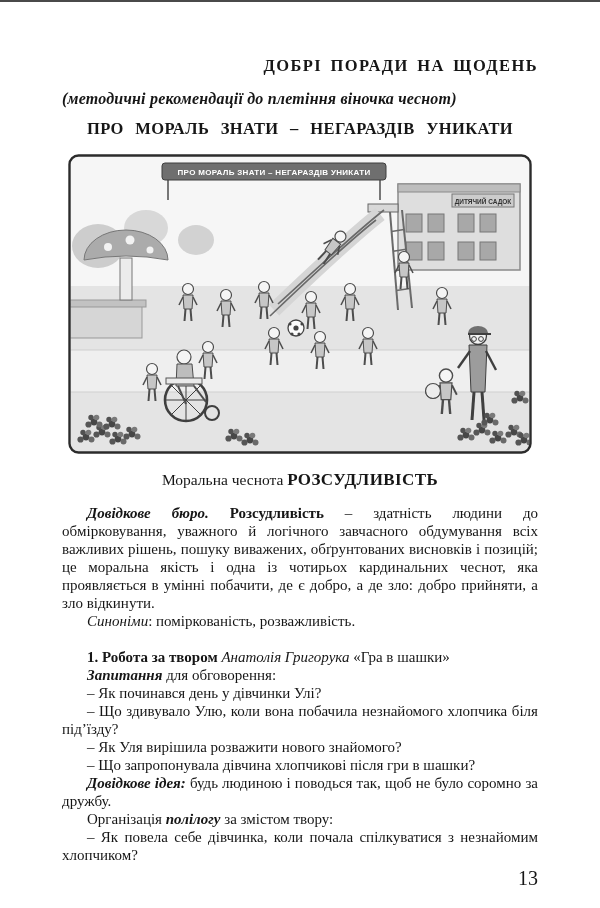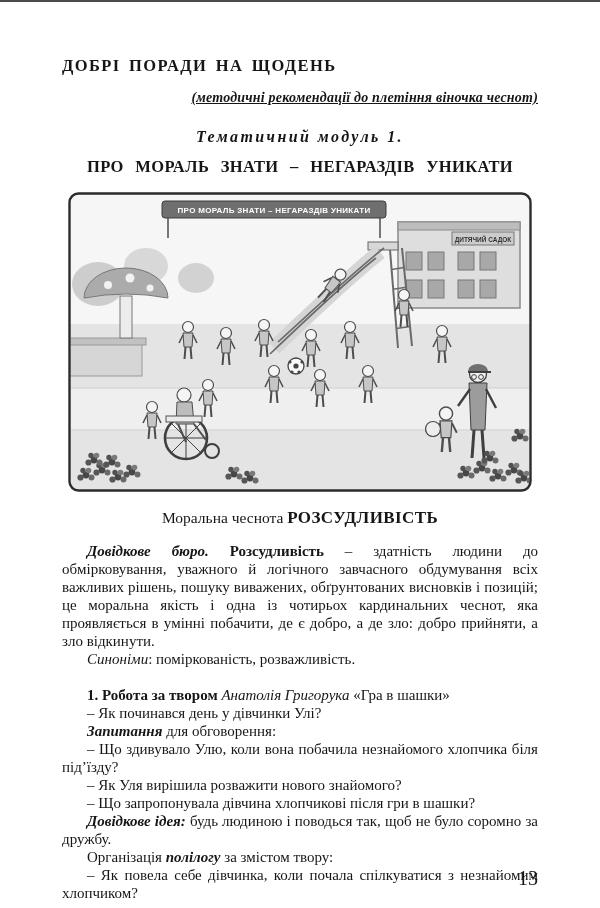--- a/index.html
+++ b/index.html
@@ -8,27 +8,27 @@
     width: 600px; height: 908px;
     background: #ffffff;
     position: relative;
     font-family: "Liberation Serif", serif;
     color: #161616;
     padding: 30px 62px 0 62px;
     border-top: 2px solid #4a4a4a;
     overflow: hidden;
   }
   .doc-title {
-    text-align: left; font-weight: bold;
+    text-align: right; font-weight: bold;
     font-size: 16.5px; letter-spacing: 1.4px; word-spacing: 3px;
     margin-top: 24px;
   }
   .doc-subtitle {
-    text-align: right; font-weight: bold; font-style: italic;
-    font-size: 14px; margin-top: 14px; letter-spacing: 0.2px; text-decoration: underline;
+    text-align: left; font-weight: bold; font-style: italic;
+    font-size: 16px; margin-top: 14px; letter-spacing: 0.2px;
   }
   .module-label {
     text-align: center; font-weight: bold; font-style: italic;
     font-size: 16px; letter-spacing: 2.4px; margin-top: 22px;
   }
   .module-title {
     text-align: center; font-weight: bold;
     font-size: 16.5px; letter-spacing: 0.4px; word-spacing: 7px;
     margin-top: 11px;
   }
@@ -47,21 +47,20 @@
   }
   b.bi { font-style: italic; }
 </style>
 </head>
 <body>
 
 <div class="page">
 
   <div class="doc-title">ДОБРІ ПОРАДИ НА ЩОДЕНЬ</div>
   <div class="doc-subtitle">(методичні рекомендації до плетіння віночка чеснот)</div>
-  <div class="module-label">Тематичний модуль 1.</div>
   <div class="module-title">ПРО МОРАЛЬ ЗНАТИ – НЕГАРАЗДІВ УНИКАТИ</div>
 
   <div class="figure">
     <svg viewBox="0 0 464 300" width="464" height="300" xmlns="http://www.w3.org/2000/svg">
       <defs>
         <clipPath id="frameClip">
             <rect x="2.5" y="2.5" width="459" height="295" rx="8"></rect>
           </clipPath>
         <g id="kid">
           <circle cx="0" cy="-17" r="5.5" fill="#f5f5f5" stroke="#4d4d4d" stroke-width="1.2"></circle>
@@ -236,26 +235,26 @@
     </p>
 
     <p class="para"><i>Синоніми</i><span>: поміркованість, розважливість.</span></p>
 
     <p class="para gap-top">
       <b>1. Робота за твором</b>
       <i>Анатолія Григорука</i>
       <span>«Гра в шашки»</span>
     </p>
 
-    <p class="para">– Як починався день у дівчинки Улі?</p>
-
     <p class="para">
       <b class="bi">Запитання</b>
       <span>для обговорення:</span>
     </p>
+
+    <p class="para">– Як починався день у дівчинки Улі?</p>
     <p class="para">– Що здивувало Улю, коли вона побачила незнайомого хлопчика біля під’їзду?</p>
     <p class="para">– Як Уля вирішила розважити нового знайомого?</p>
     <p class="para">– Що запропонувала дівчина хлопчикові після гри в шашки?</p>
 
     <p class="para">
       <b class="bi">Довідкове ідея:</b>
       <span>будь людиною і поводься так, щоб не було соромно за дружбу.</span>
     </p>
 
     <p class="para">

